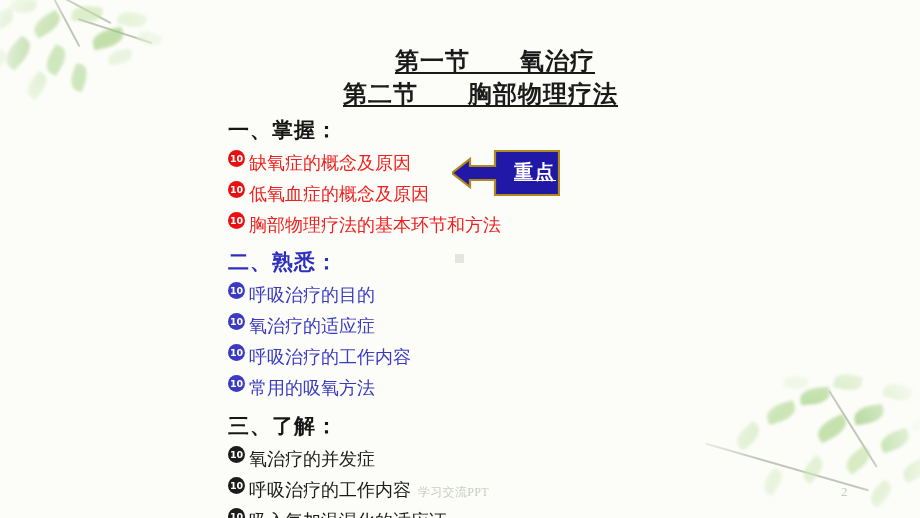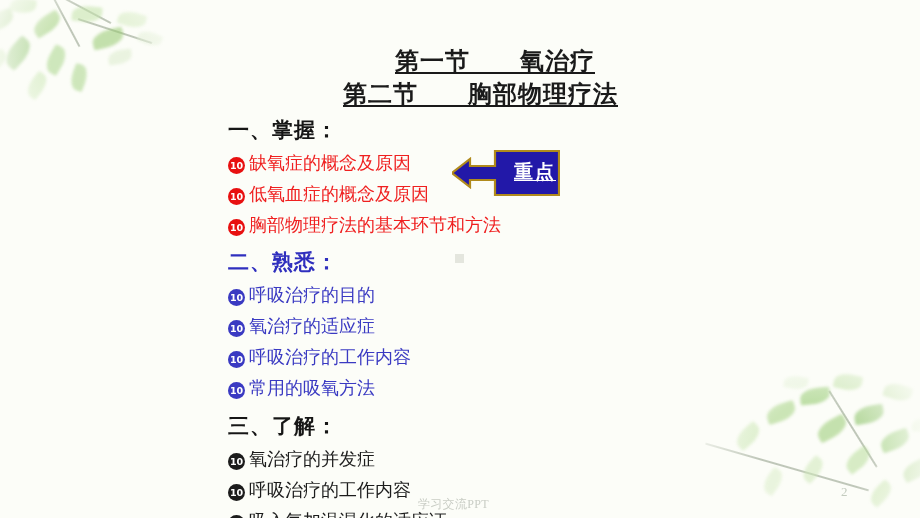--- a/index.html
+++ b/index.html
@@ -77,21 +77,21 @@
     font-weight: bold;
     white-space: pre;
     letter-spacing: 1px;
     margin-bottom: 4px;
   }
   .group-title.black  { color: #161616; }
   .group-title.blue   { color: #2f2fbe; }
 
   .bullet-row {
     display: flex;
-    align-items: center;
+    align-items: flex-start;
     font-size: 18px;
     line-height: 1.72;
     white-space: pre;
   }
   .bullet-mark {
     display: inline-block;
     width: 17px;
     height: 17px;
     border-radius: 50%;
     margin-right: 4px;
@@ -153,21 +153,20 @@
     background: #e4e6de;
   }
   #watermark {
     position: absolute;
     left: 418px;
     top: 484px;
     font-size: 12px;
     color: #c9cdc5;
     white-space: pre;
     letter-spacing: .3px;
-    margin-top: 12px;
   }
   #page-number {
     position: absolute;
     left: 841px;
     top: 484px;
     font-size: 13px;
     color: #c3cbbe;
     white-space: pre;
   }
 </style>

